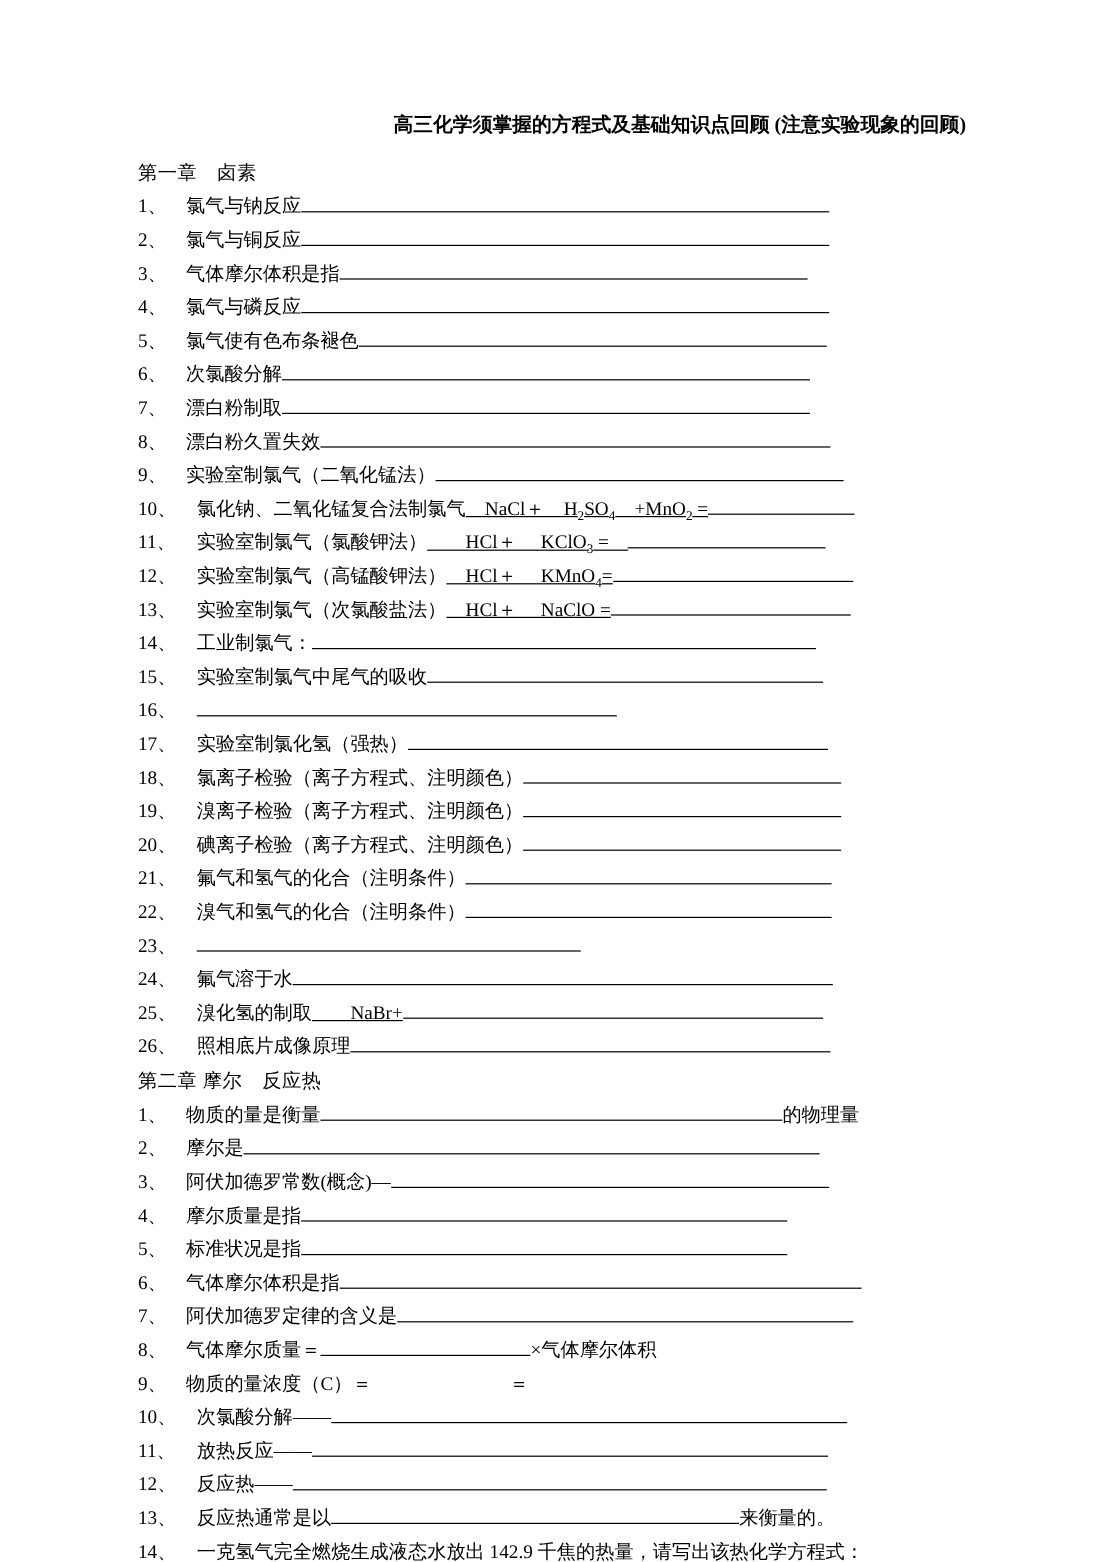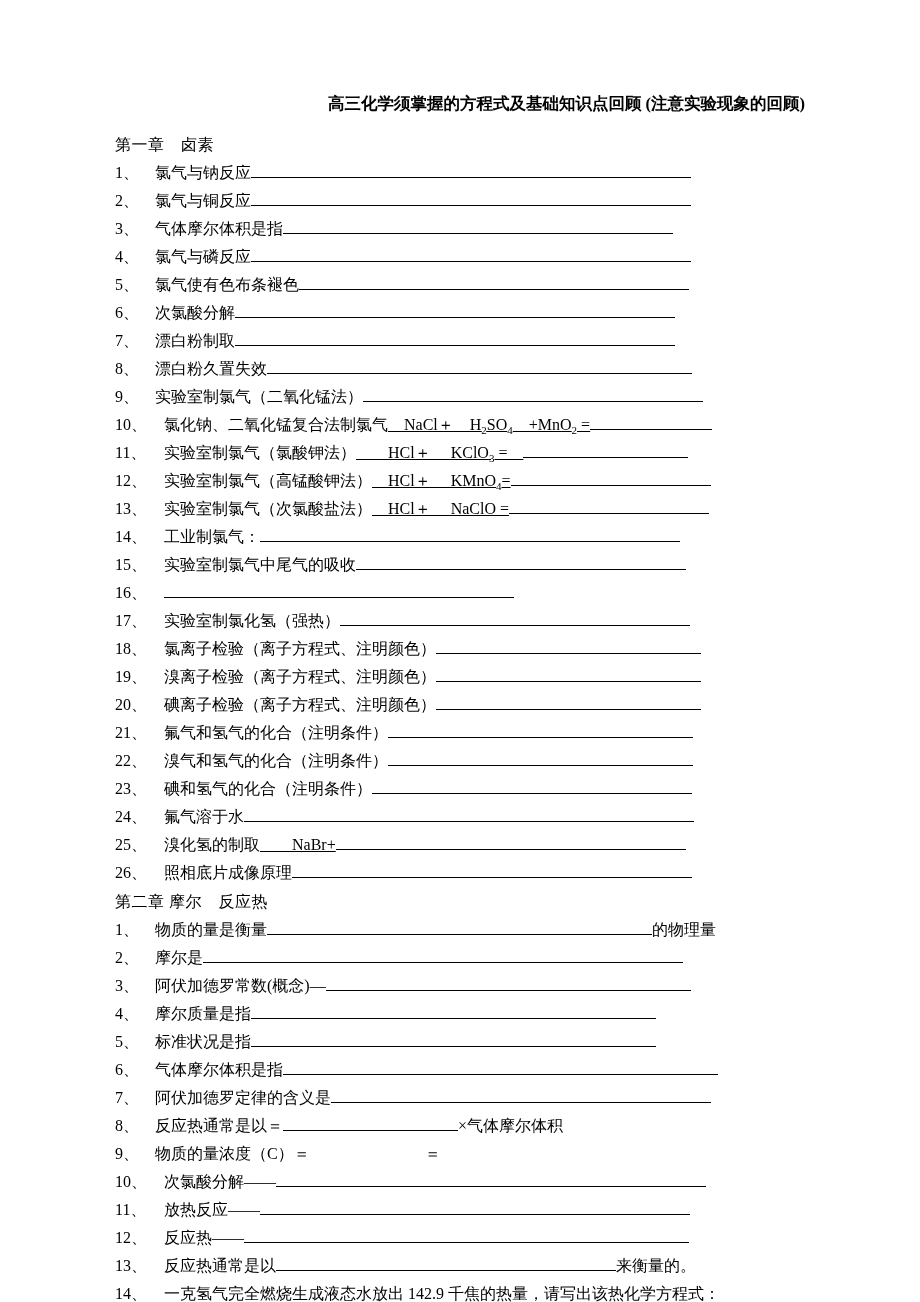--- a/index.html
+++ b/index.html
@@ -181,21 +181,20 @@
       <span class="label">氟气和氢气的化合（注明条件）</span>
       <span class="blank" style="width: 305px;"></span>
     </div>
     <div class="item">
       <span class="num-wide">22、</span>
       <span class="label">溴气和氢气的化合（注明条件）</span>
       <span class="blank" style="width: 305px;"></span>
     </div>
     <div class="item">
       <span class="num-wide">23、</span>
-      <span class="label">碘和氢气的化合（注明条件）</span>
       <span class="blank" style="width: 320px;"></span>
     </div>
     <div class="item">
       <span class="num-wide">24、</span>
       <span class="label">氟气溶于水</span>
       <span class="blank" style="width: 450px;"></span>
     </div>
     <div class="item">
       <span class="num-wide">25、</span>
       <span class="label">溴化氢的制取</span>
@@ -242,21 +241,21 @@
       <span class="label">气体摩尔体积是指</span>
       <span class="blank" style="width: 435px;"></span>
     </div>
     <div class="item">
       <span class="num">7、</span>
       <span class="label">阿伏加德罗定律的含义是</span>
       <span class="blank" style="width: 380px;"></span>
     </div>
     <div class="item">
       <span class="num">8、</span>
-      <span class="label">反应热通常是以＝</span>
+      <span class="label">气体摩尔质量＝</span>
       <span class="blank" style="width: 175px;"></span>
       <span class="suffix">×气体摩尔体积</span>
     </div>
     <div class="item">
       <span class="num">9、</span>
       <span class="label">物质的量浓度（C）＝</span>
       <span class="gap" style="width: 115px;"></span>
       <span>＝</span>
     </div>
     <div class="item">

